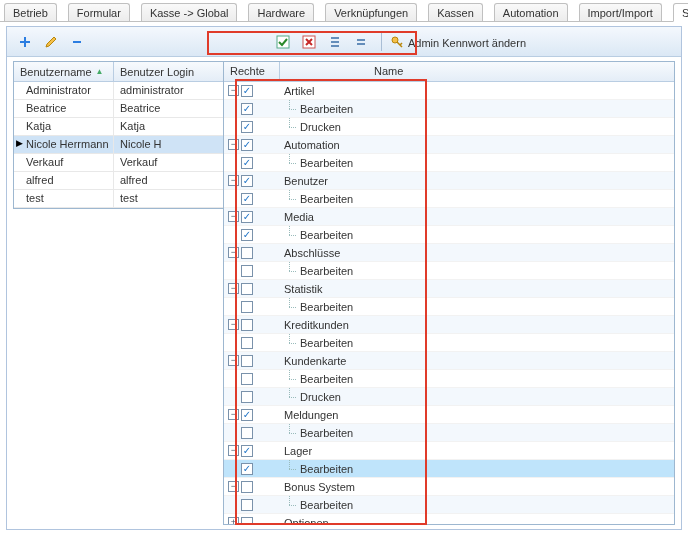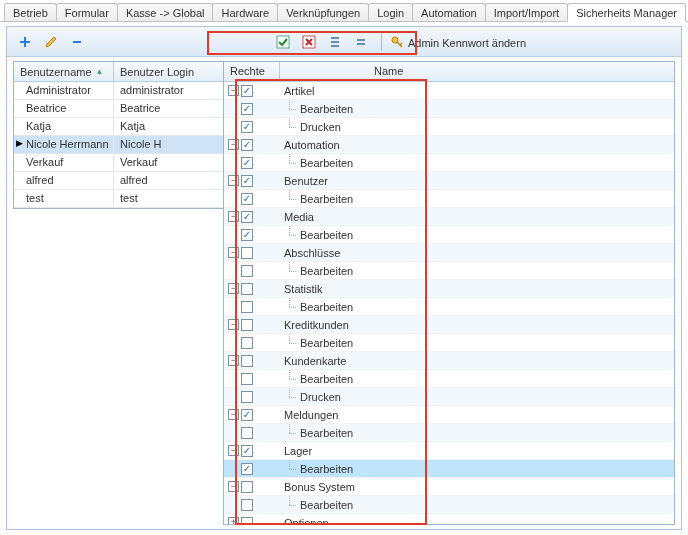--- a/index.html
+++ b/index.html
@@ -13,21 +13,21 @@
     color: #333;
   }
   
   .tabstrip {
     display: flex;
     align-items: flex-end;
     height: 22px;
     background: #fff;
     border-bottom: 1px solid #c0c0c0;
     padding-left: 4px;
-    gap: 0;
+    gap: 12px;
   }
   .tab {
     padding: 3px 8px 2px 8px;
     border: 1px solid #c0c0c0;
     border-bottom: none;
     background: linear-gradient(#f9f9f9,#ececec);
     margin-right: -1px;
     border-radius: 3px 3px 0 0;
     cursor: pointer;
     white-space: nowrap;
@@ -171,21 +171,21 @@
 </style>
 </head>
 <body>
 
 <div class="tabstrip" id="tabstrip">
     <div class="tab">Betrieb</div>
     <div class="tab">Formular</div>
     <div class="tab">Kasse -&gt; Global</div>
     <div class="tab">Hardware</div>
     <div class="tab">Verknüpfungen</div>
-    <div class="tab">Login</div>
+    <div class="tab">Kassen</div>
     <div class="tab">Automation</div>
     <div class="tab">Import/Import</div>
     <div class="tab active">Sicherheits Manager</div>
   </div>
 
 <div class="content">
 
   <div class="toolbar">
     <span class="tb-btn">
       <svg width="14" height="14">

